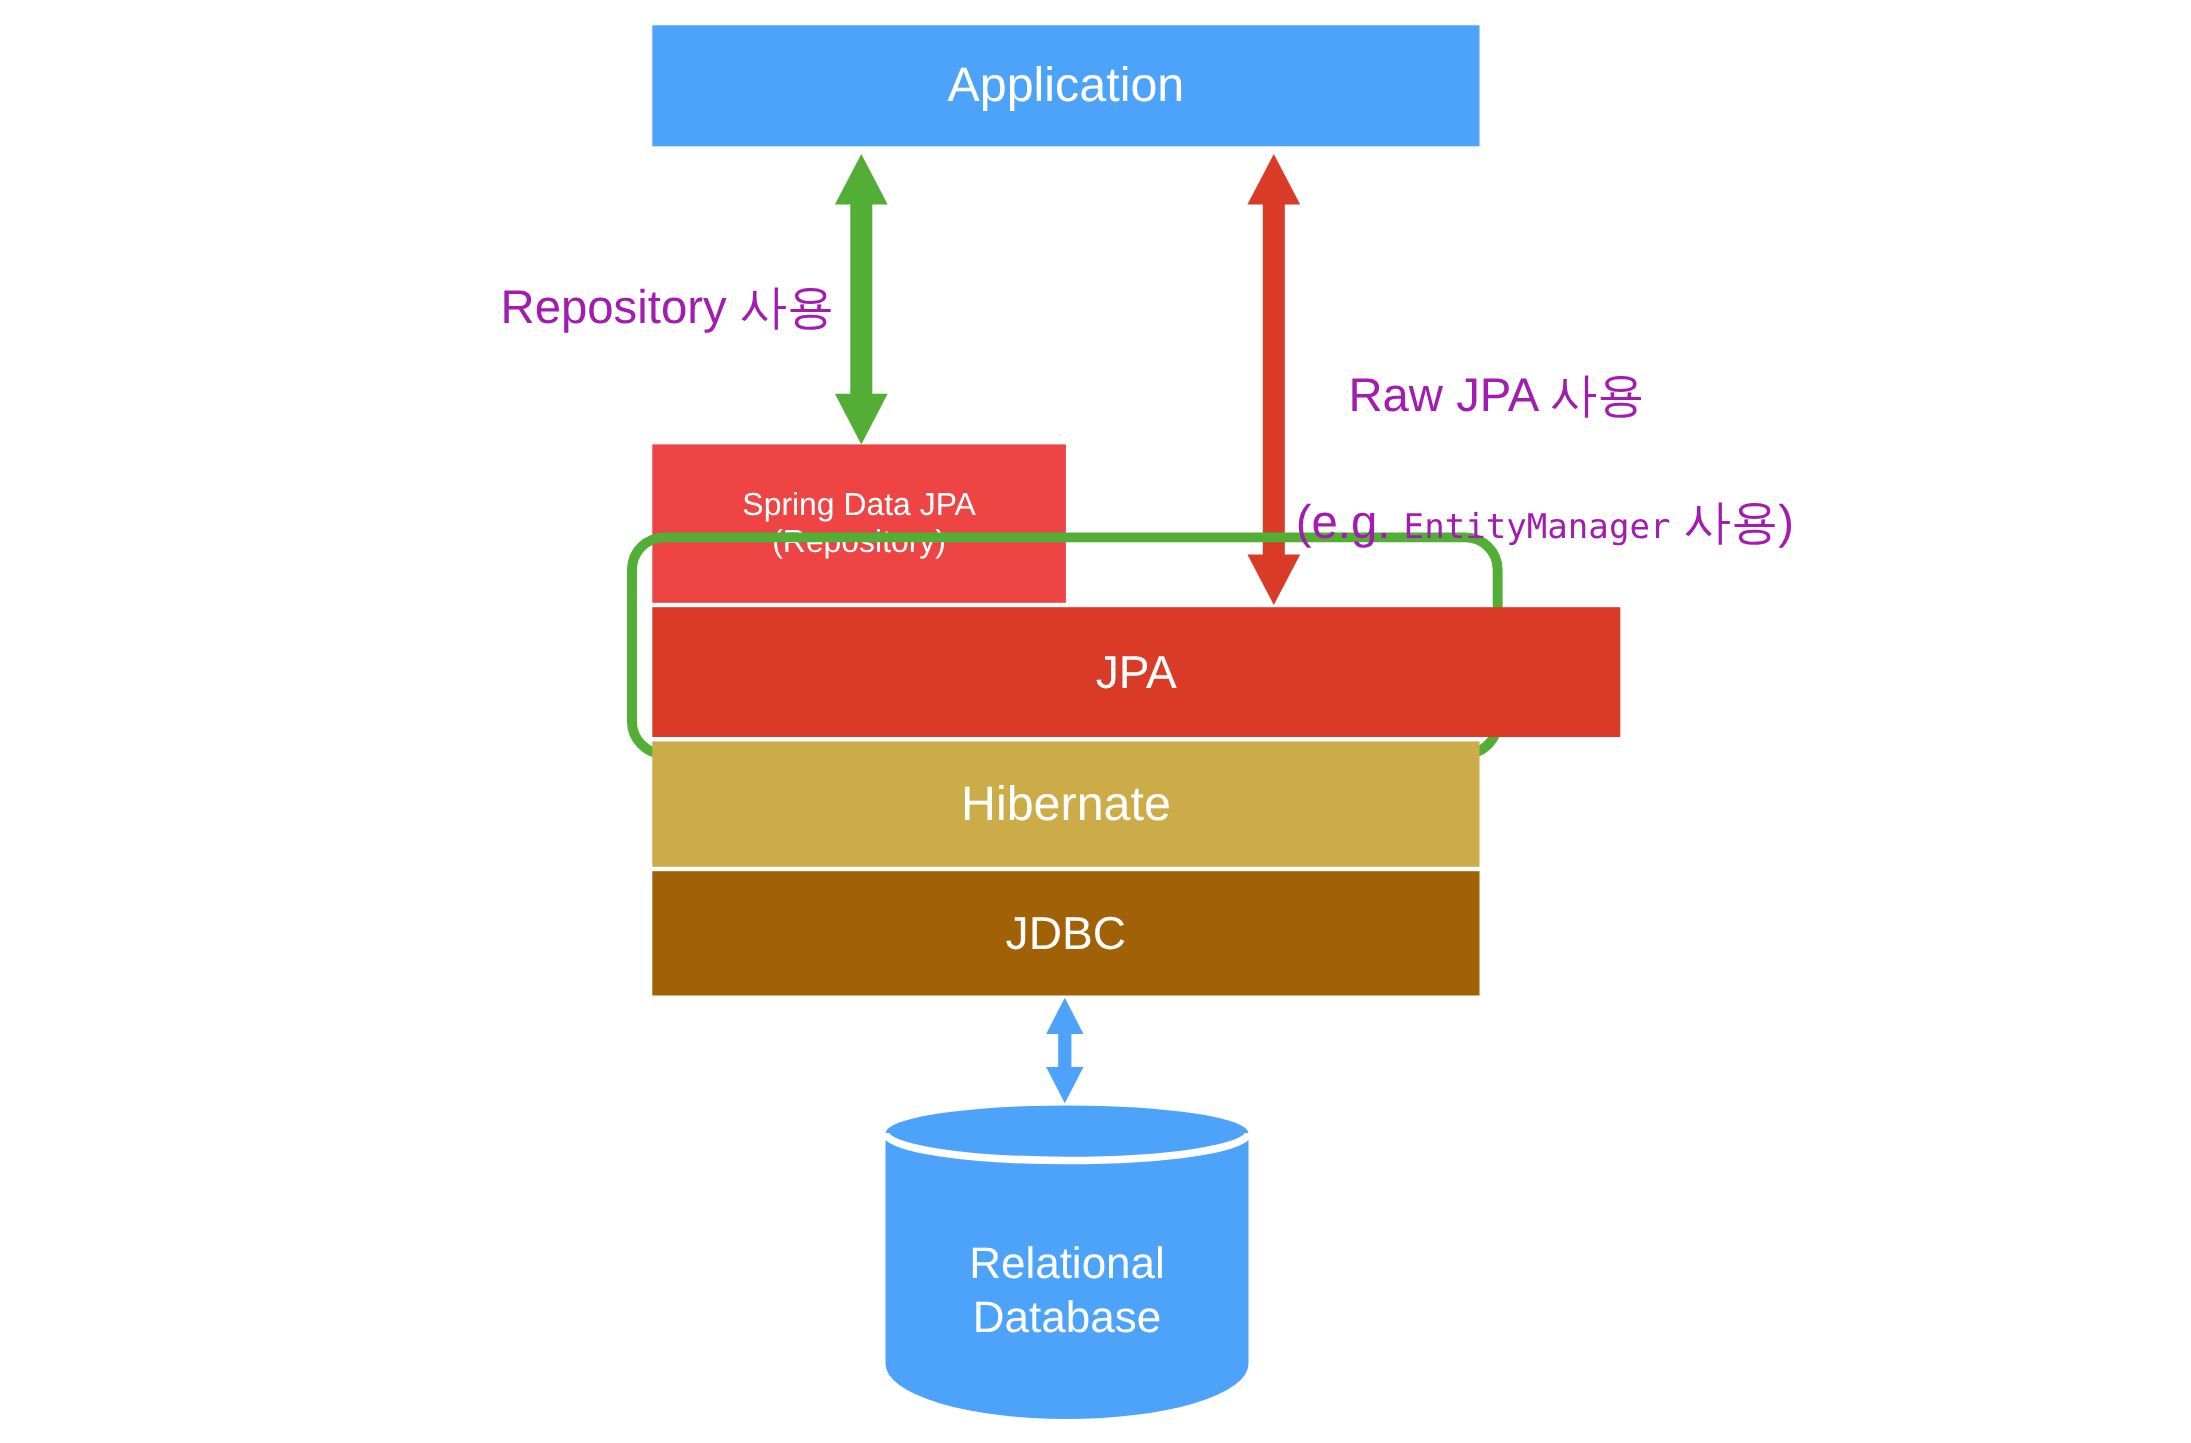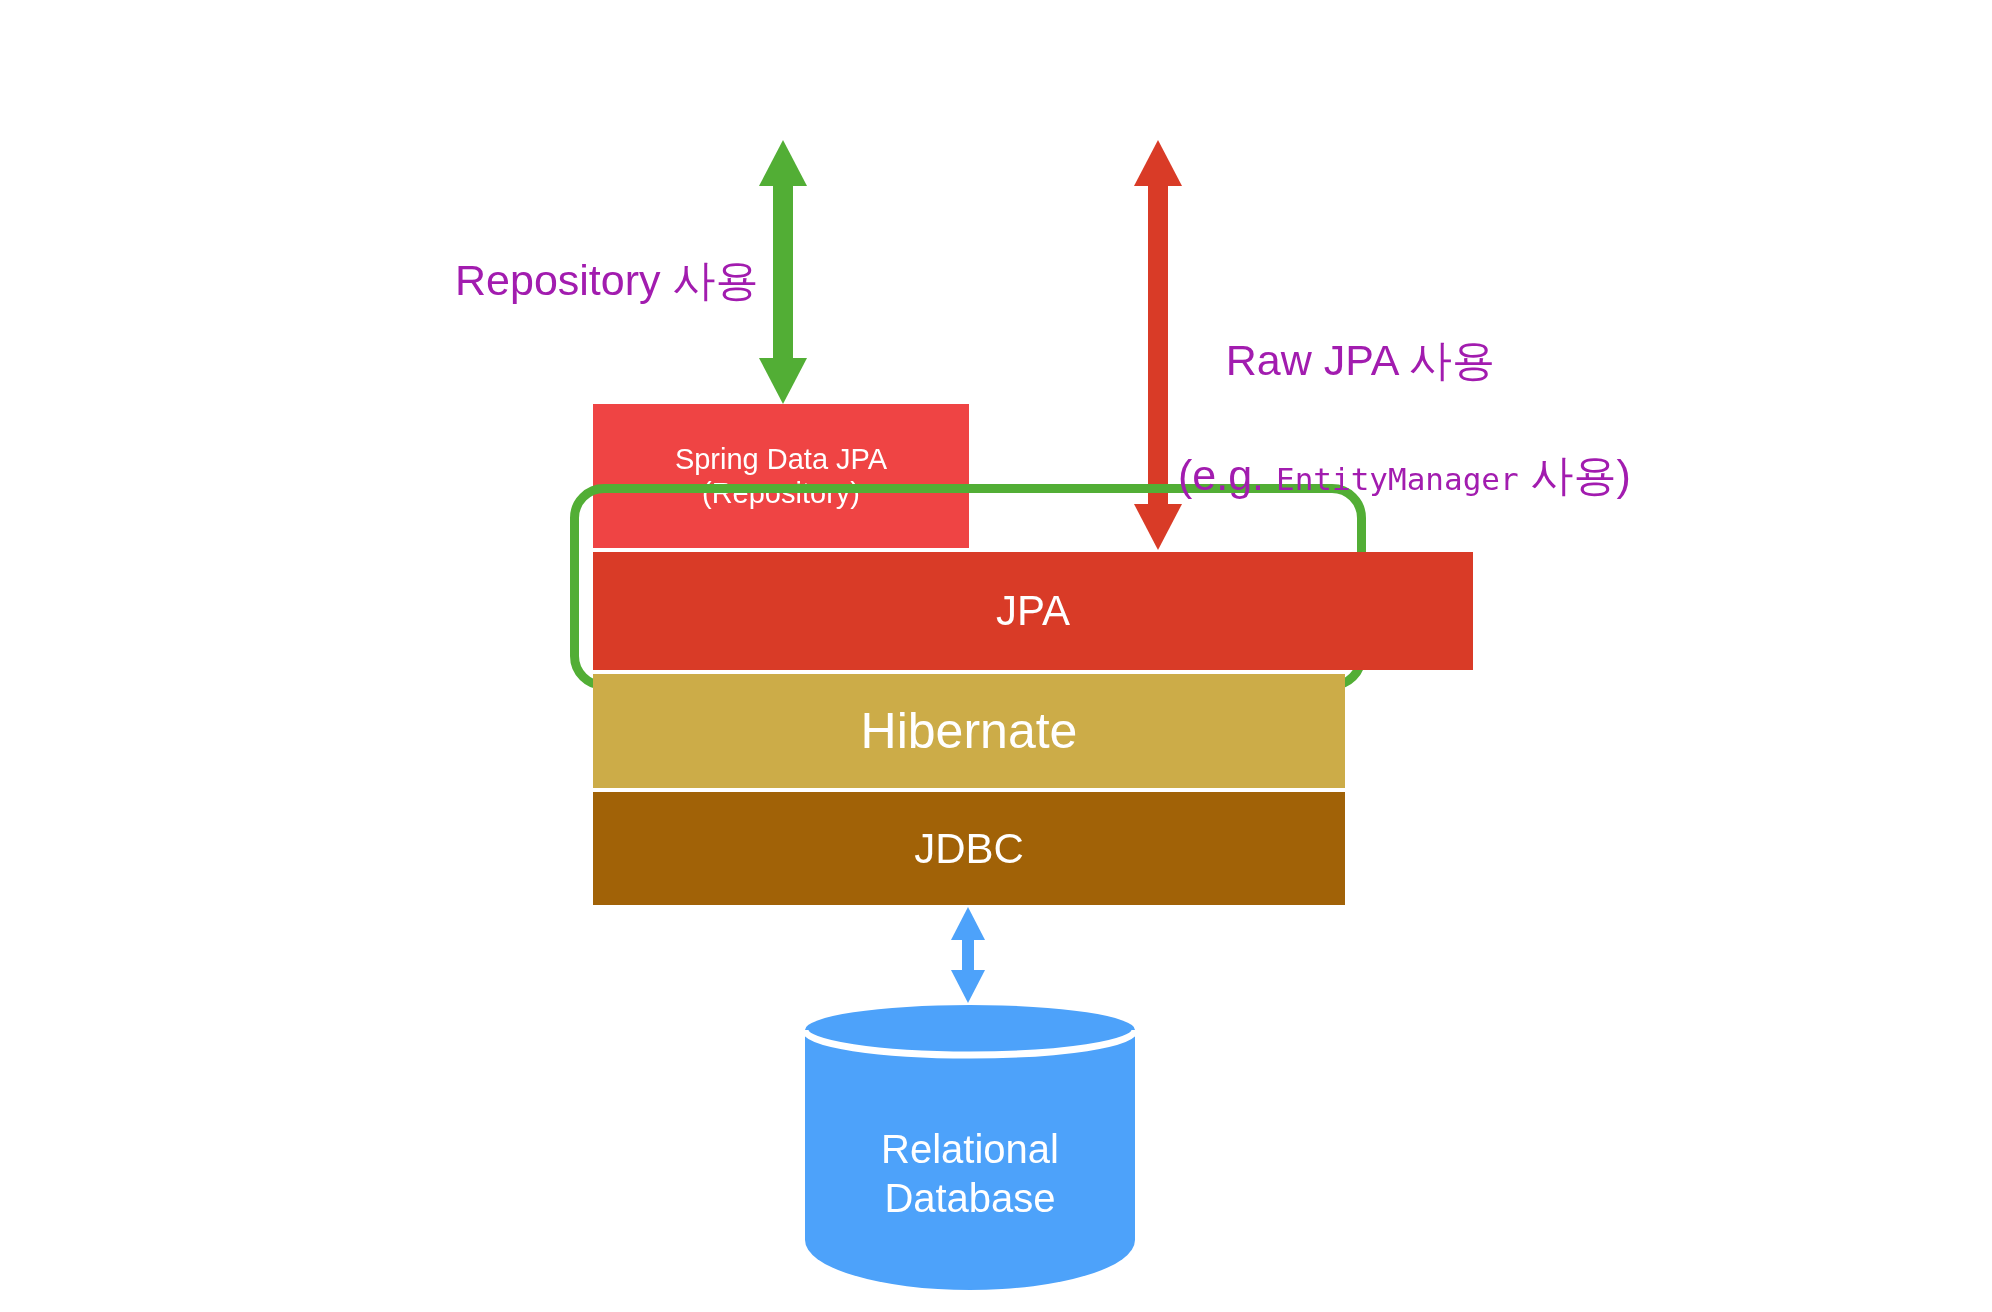--- a/index.html
+++ b/index.html
@@ -56,21 +56,21 @@
     height: 118px;
     background: #d93b27;
     font-size: 42px;
   }
   #hibernate-box {
     left: 593px;
     top: 674px;
     width: 752px;
     height: 114px;
     background: #ccac48;
-    font-size: 50px;
+    font-size: 44px;
   }
   #jdbc-box {
     left: 593px;
     top: 792px;
     width: 752px;
     height: 113px;
     background: #a16207;
     font-size: 42px;
   }
   
@@ -133,20 +133,21 @@
     font-size: 40px;
     line-height: 1.22;
     white-space: pre-line;
   }
 </style>
 </head>
 <body>
 
 <div id="stage">
 
+  <div class="layer-box" id="application-box">Application</div>
 
   <svg class="arrow-svg" id="green-arrow-svg" width="70" height="268" viewBox="0 0 70 268">
     <polygon points="35,2 59,48 11,48" fill="#52ae35"></polygon>
     <rect x="25" y="44" width="20" height="180" fill="#52ae35"></rect>
     <polygon points="35,266 59,220 11,220" fill="#52ae35"></polygon>
   </svg>
 
   <svg class="arrow-svg" id="red-arrow-svg" width="70" height="414" viewBox="0 0 70 414">
     <polygon points="35,2 59,48 11,48" fill="#d93b27"></polygon>
     <rect x="25" y="44" width="20" height="326" fill="#d93b27"></rect>

